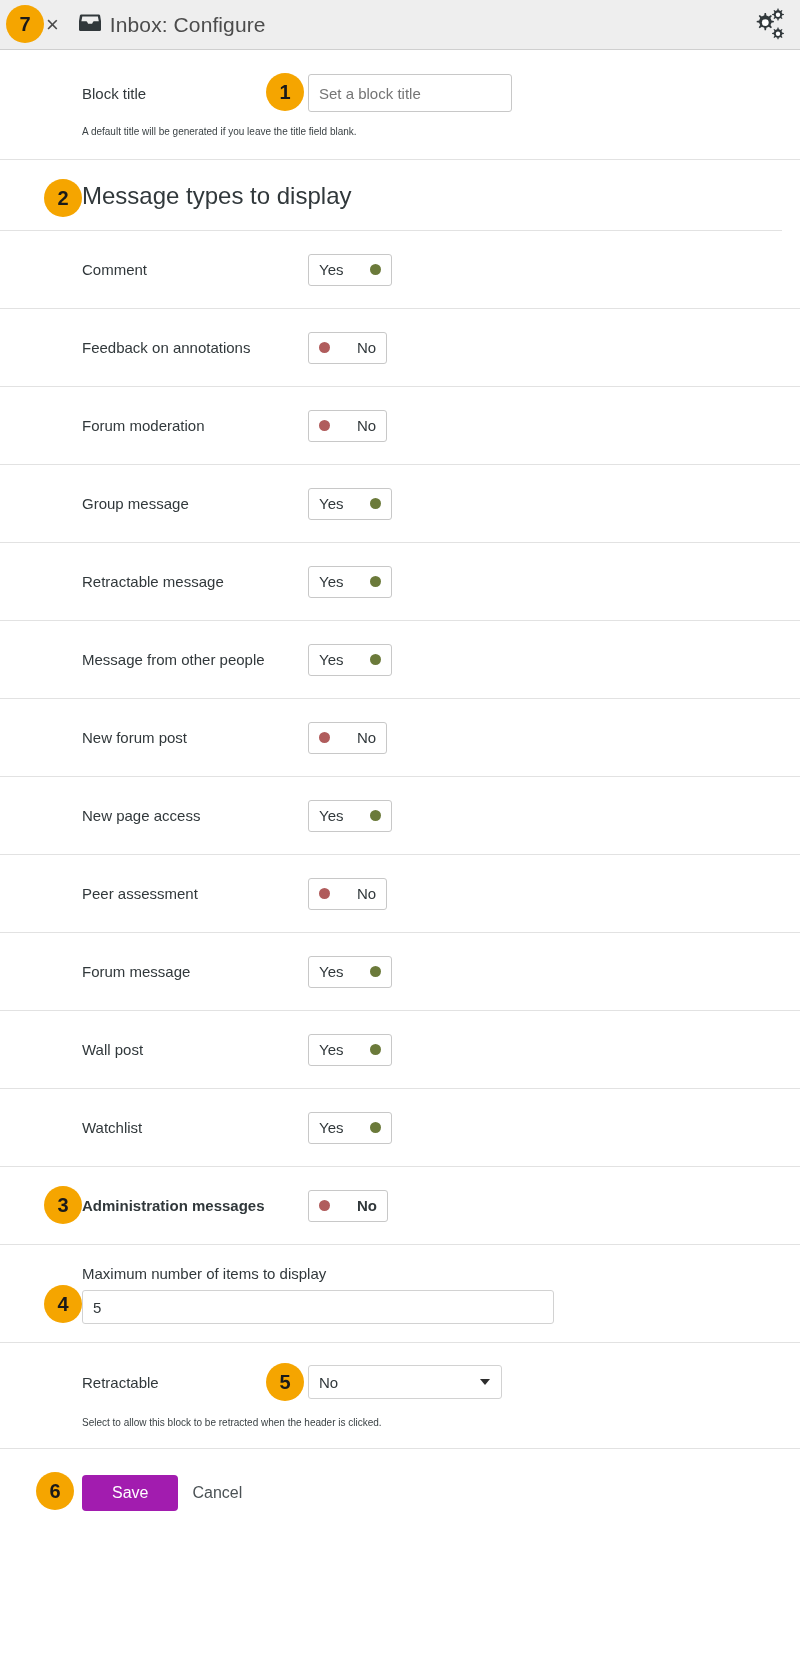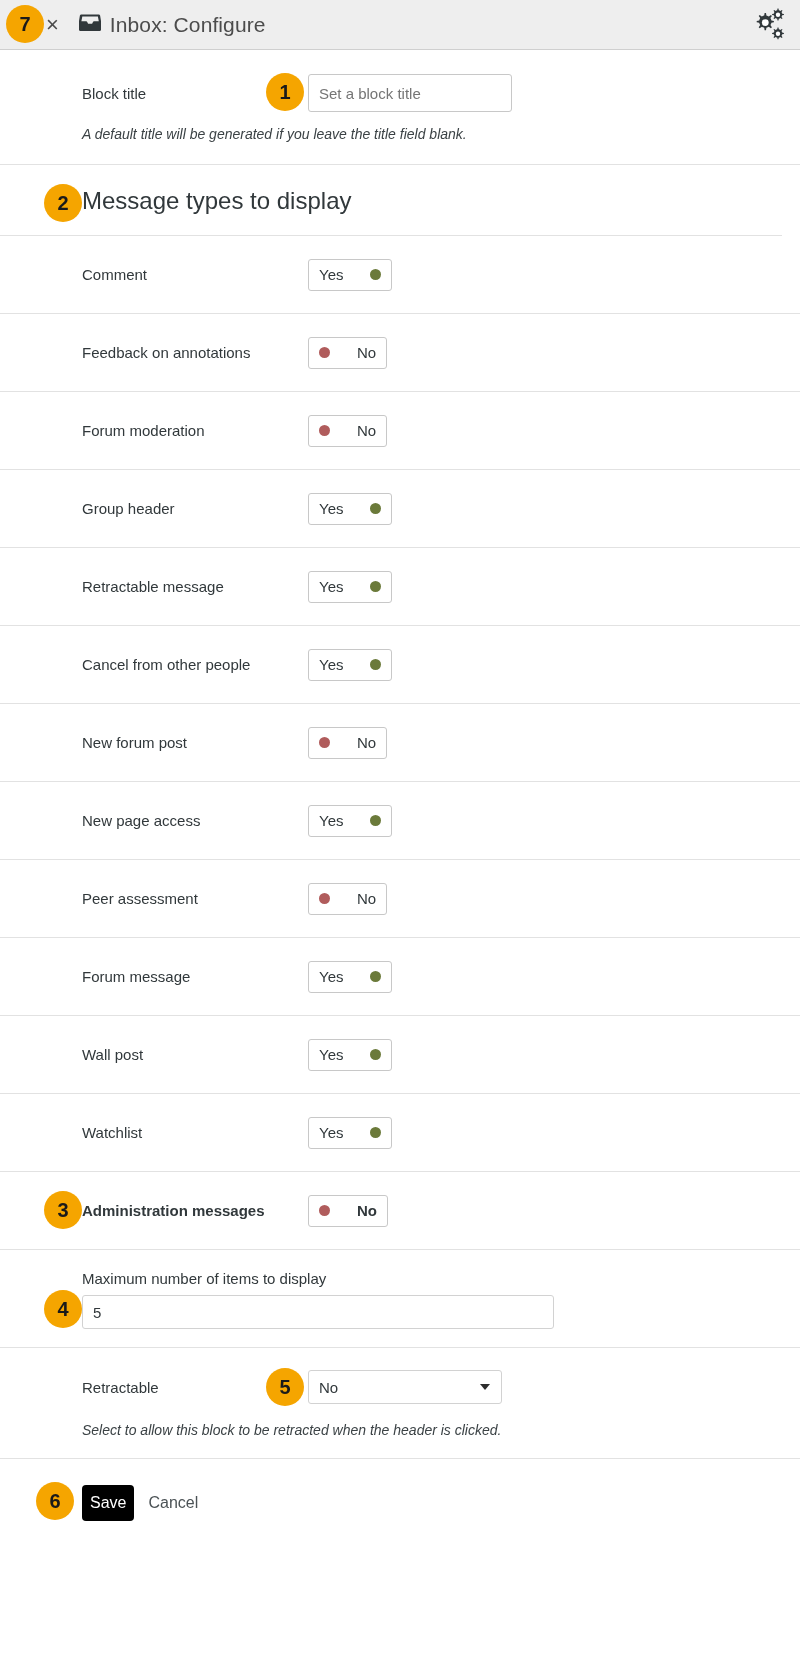--- a/index.html
+++ b/index.html
@@ -76,22 +76,21 @@
     width: 226px;
     flex: 0 0 226px;
     font-size: 15px;
     color: #31383b;
   }
   .label.bold { font-weight: bold; }
 
   
   .blocktitle-row .row-inner { min-height: 0; padding-top: 24px; }
   .help-text {
-    font-style: italic;
-    font-size: 14px;
+    font-size: 10px;
     color: #3b4245;
     padding-top: 14px;
     padding-bottom: 22px;
   }
   .text-input {
     width: 204px;
     height: 38px;
     border: 1px solid #c8c8c8;
     border-radius: 3px;
     background: #fff;
@@ -194,26 +193,26 @@
   }
 
   
   .footer {
     padding: 26px 0 0 82px;
     display: flex;
     align-items: center;
     position: relative;
   }
   .btn-save {
-    background: #000000;
+    background: #a21caf;
     color: #ffffff;
     border: none;
     border-radius: 4px;
     font-size: 16px;
-    padding: 9px 8px;
+    padding: 9px 30px;
     cursor: pointer;
     font-family: "Liberation Sans", sans-serif;
   }
   .btn-cancel {
     margin-left: 14px;
     font-size: 16px;
     color: #4b5255;
     cursor: pointer;
   }
 
@@ -303,39 +302,39 @@
         <div class="row-inner">
           <div class="label">Forum moderation</div>
           <div class="switch">
             <span class="dot off"></span>
             <span>No</span>
           </div>
         </div>
       </div>
       <div class="row">
         <div class="row-inner">
-          <div class="label">Group header</div>
+          <div class="label">Group message</div>
           <div class="switch">
             <span>Yes</span>
             <span class="dot on"></span>
           </div>
         </div>
       </div>
       <div class="row">
         <div class="row-inner">
           <div class="label">Retractable message</div>
           <div class="switch">
             <span>Yes</span>
             <span class="dot on"></span>
           </div>
         </div>
       </div>
       <div class="row">
         <div class="row-inner">
-          <div class="label">Cancel from other people</div>
+          <div class="label">Message from other people</div>
           <div class="switch">
             <span>Yes</span>
             <span class="dot on"></span>
           </div>
         </div>
       </div>
       <div class="row">
         <div class="row-inner">
           <div class="label">New forum post</div>
           <div class="switch">

